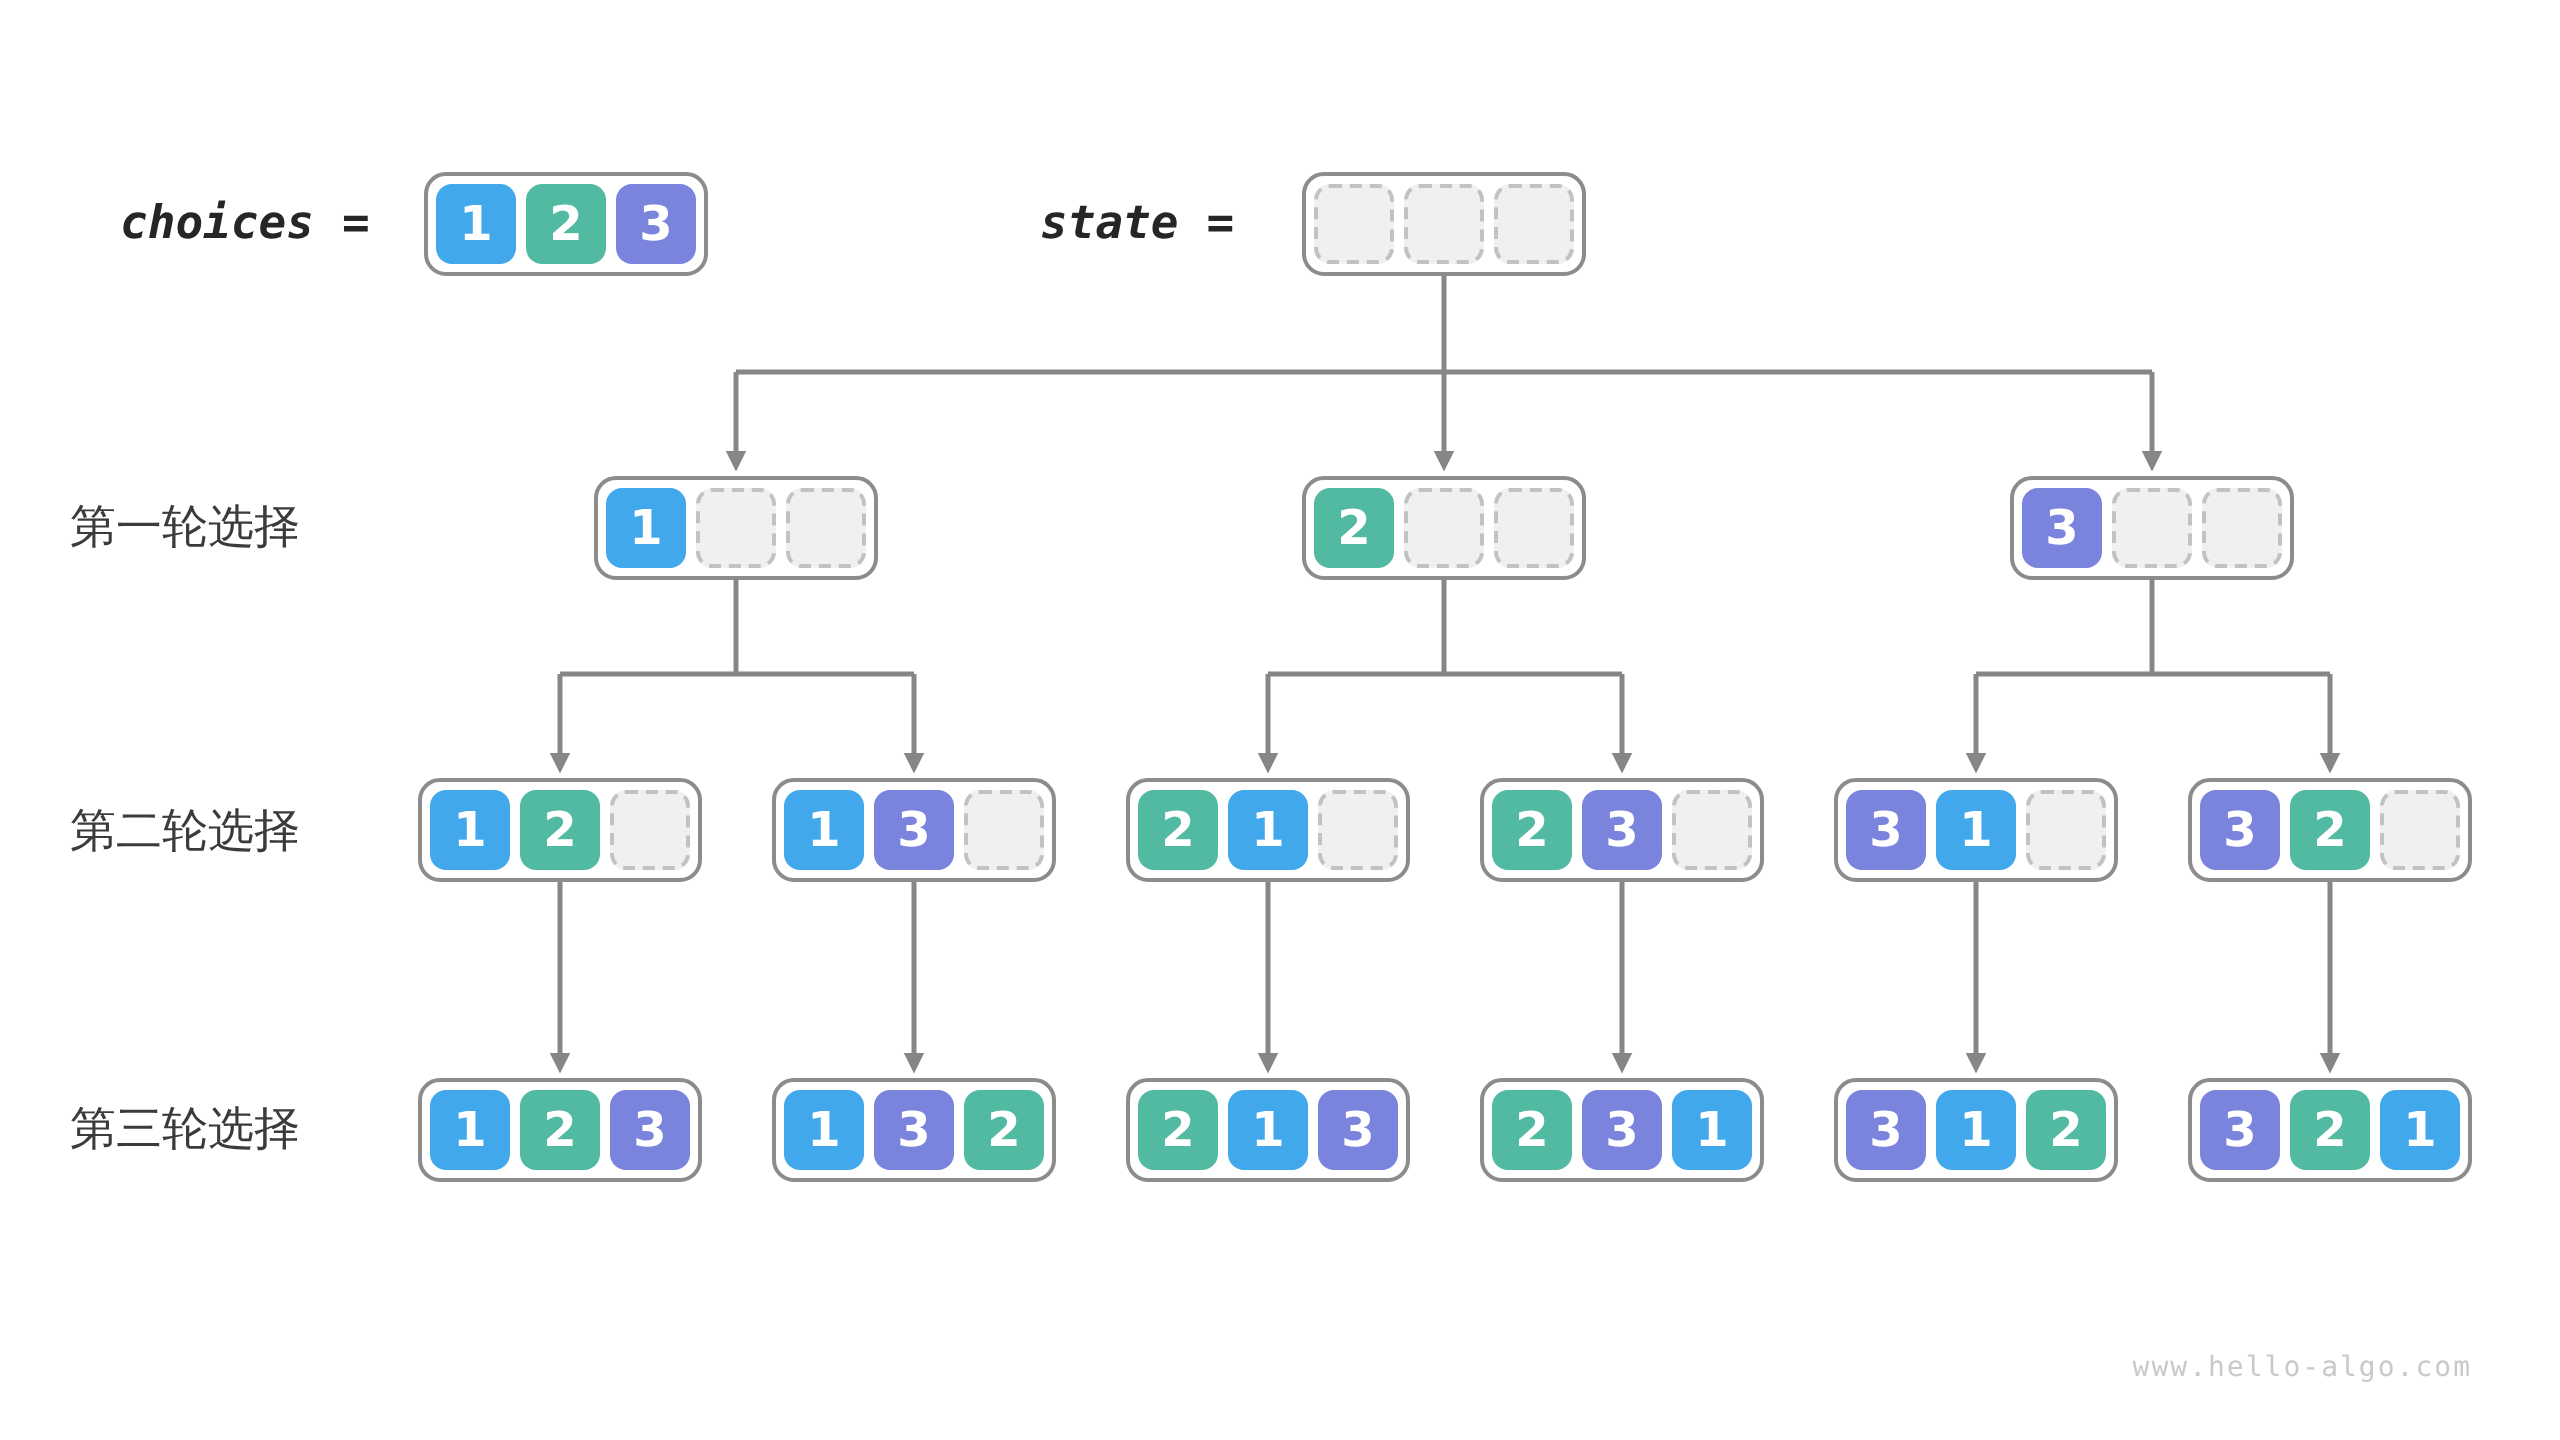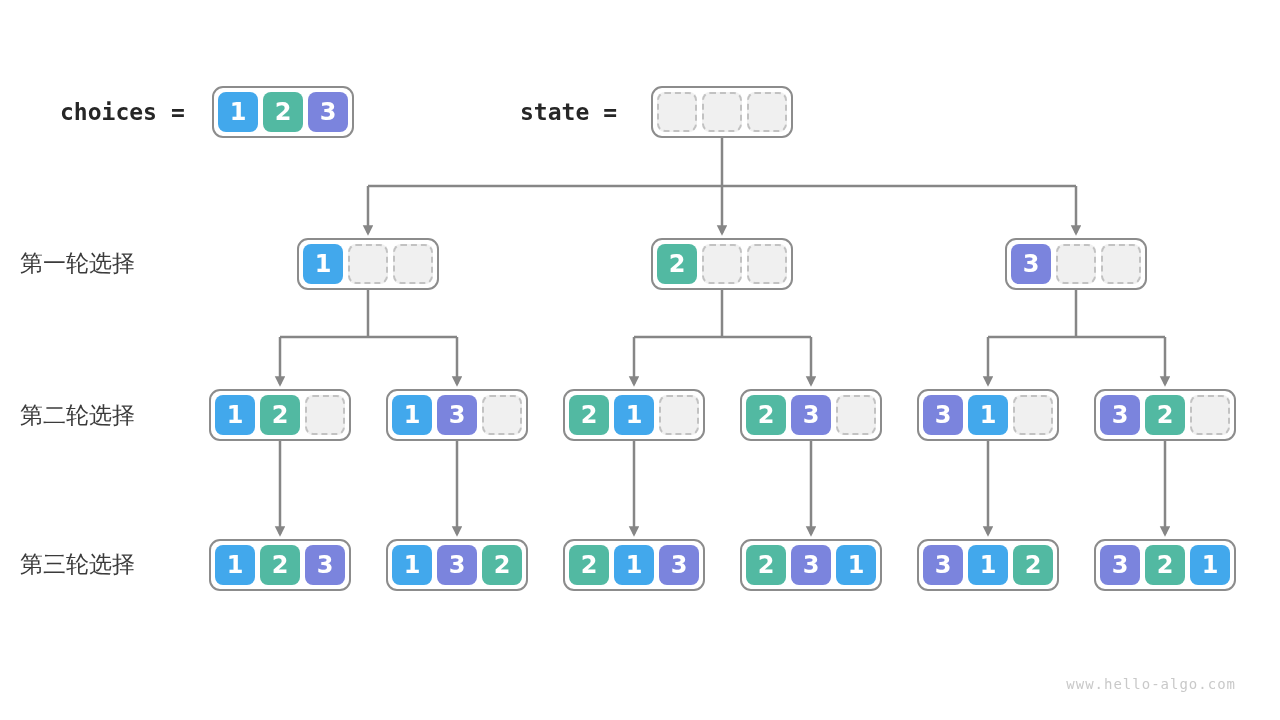--- a/index.html
+++ b/index.html
@@ -20,24 +20,24 @@
     font-family:"DejaVu Sans", sans-serif; font-weight:bold; font-size:24px;
     color:var(--cell-text,#ffffff);
   }
   .cell.empty {
     background:var(--empty-fill,#f0f0f0);
     border:2px dashed var(--empty-border,#c2c2c2);
   }
   .hdr-label {
     position:absolute; height:52px; display:flex; align-items:center; gap:14px;
     font-family:"DejaVu Sans Mono", monospace; font-weight:bold; font-size:23px;
-    color:var(--header-text,#262626); white-space:nowrap;
+    color:var(--header-text,#262626); white-space:nowrap;font-style:italic;
   }
   .round-label {
-    position:absolute; left:20px; height:32px; line-height:32px;
+    position:absolute; left:35px; height:32px; line-height:32px;
     font-size:23px; color:var(--label-text,#3b3b3b); white-space:nowrap;
   }
   .watermark {
     position:absolute; right:44px; top:676px;
     font-family:"DejaVu Sans Mono", monospace; font-size:14px;
     color:var(--watermark-text,#c9c9c9); letter-spacing:1px;
   }
 </style>
 </head>
 <body>

